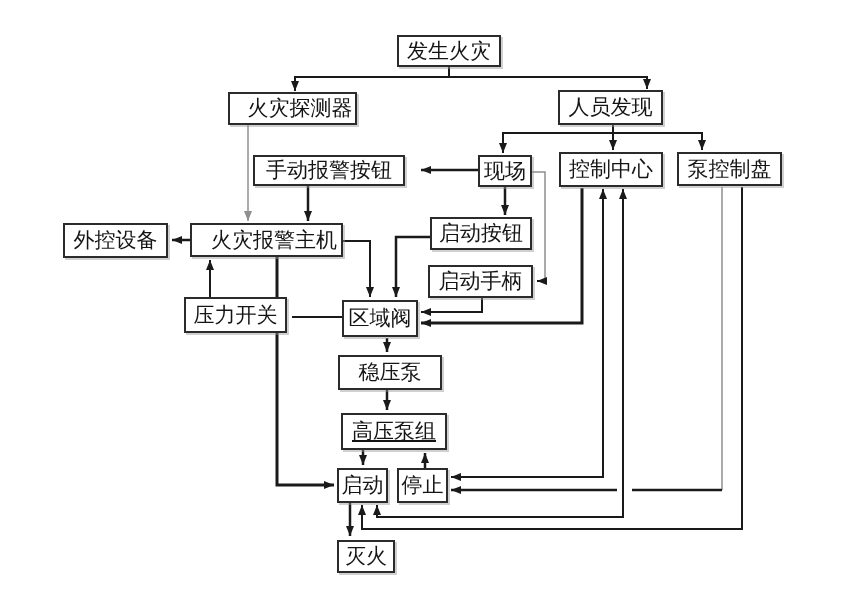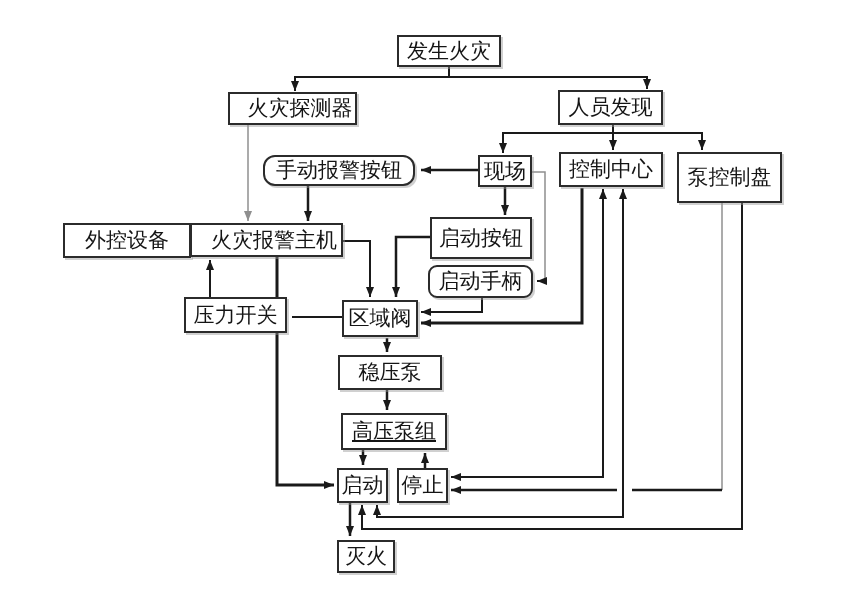--- a/index.html
+++ b/index.html
@@ -101,28 +101,28 @@
     <path class="e w25" d="M617,490 L451,490" marker-end="url(#arrow)"></path>
 
     <path class="e w2" d="M742,187 L742,529 L362,529 L362,505" marker-end="url(#arrow)"></path>
 
     <path class="e w25" d="M350,503 L350,536" marker-end="url(#arrow)"></path>
   </svg>
 
   <div class="node" style="left:397px;top:35px;width:104px;height:32px;">发生火灾</div>
   <div class="node" style="left:228px;top:92px;width:129px;height:33px;padding-left:15px;">火灾探测器</div>
   <div class="node" style="left:558px;top:90px;width:105px;height:35px;">人员发现</div>
-  <div class="node" style="left:263px;top:155px;width:152px;height:31px;border-radius:12px;">手动报警按钮</div>
+  <div class="node" style="left:253px;top:155px;width:152px;height:31px;">手动报警按钮</div>
   <div class="node" style="left:478px;top:155px;width:54px;height:32px;">现场</div>
   <div class="node" style="left:559px;top:152px;width:104px;height:35px;">控制中心</div>
-  <div class="node" style="left:677px;top:152px;width:105px;height:51px;">泵控制盘</div>
-  <div class="node" style="left:63px;top:223px;width:128px;height:35px;">外控设备</div>
+  <div class="node" style="left:677px;top:152px;width:105px;height:34px;">泵控制盘</div>
+  <div class="node" style="left:63px;top:223px;width:105px;height:35px;">外控设备</div>
   <div class="node" style="left:190px;top:223px;width:153px;height:34px;padding-left:15px;">火灾报警主机</div>
-  <div class="node" style="left:430px;top:217px;width:102px;height:42px;text-align:center;">启动按钮</div>
-  <div class="node" style="left:428px;top:265px;width:105px;height:33px;border-radius:9px;">启动手柄</div>
+  <div class="node" style="left:430px;top:217px;width:102px;height:33px;text-align:center;">启动按钮</div>
+  <div class="node" style="left:428px;top:265px;width:105px;height:33px;">启动手柄</div>
   <div class="node" style="left:140px;top:297px;width:103px;height:36px;margin-left:44px;">压力开关</div>
   <div class="node" style="left:342px;top:300px;width:76px;height:37px;">区域阀</div>
   <div class="node" style="left:338px;top:355px;width:104px;height:35px;">稳压泵</div>
   <div class="node" style="left:341px;top:413px;width:106px;height:37px;text-decoration:underline;">高压泵组</div>
   <div class="node" style="left:337px;top:468px;width:51px;height:35px;">启动</div>
   <div class="node" style="left:397px;top:468px;width:51px;height:35px;">停止</div>
   <div class="node" style="left:337px;top:540px;width:58px;height:33px;">灭火</div>
 
 </div>
 

